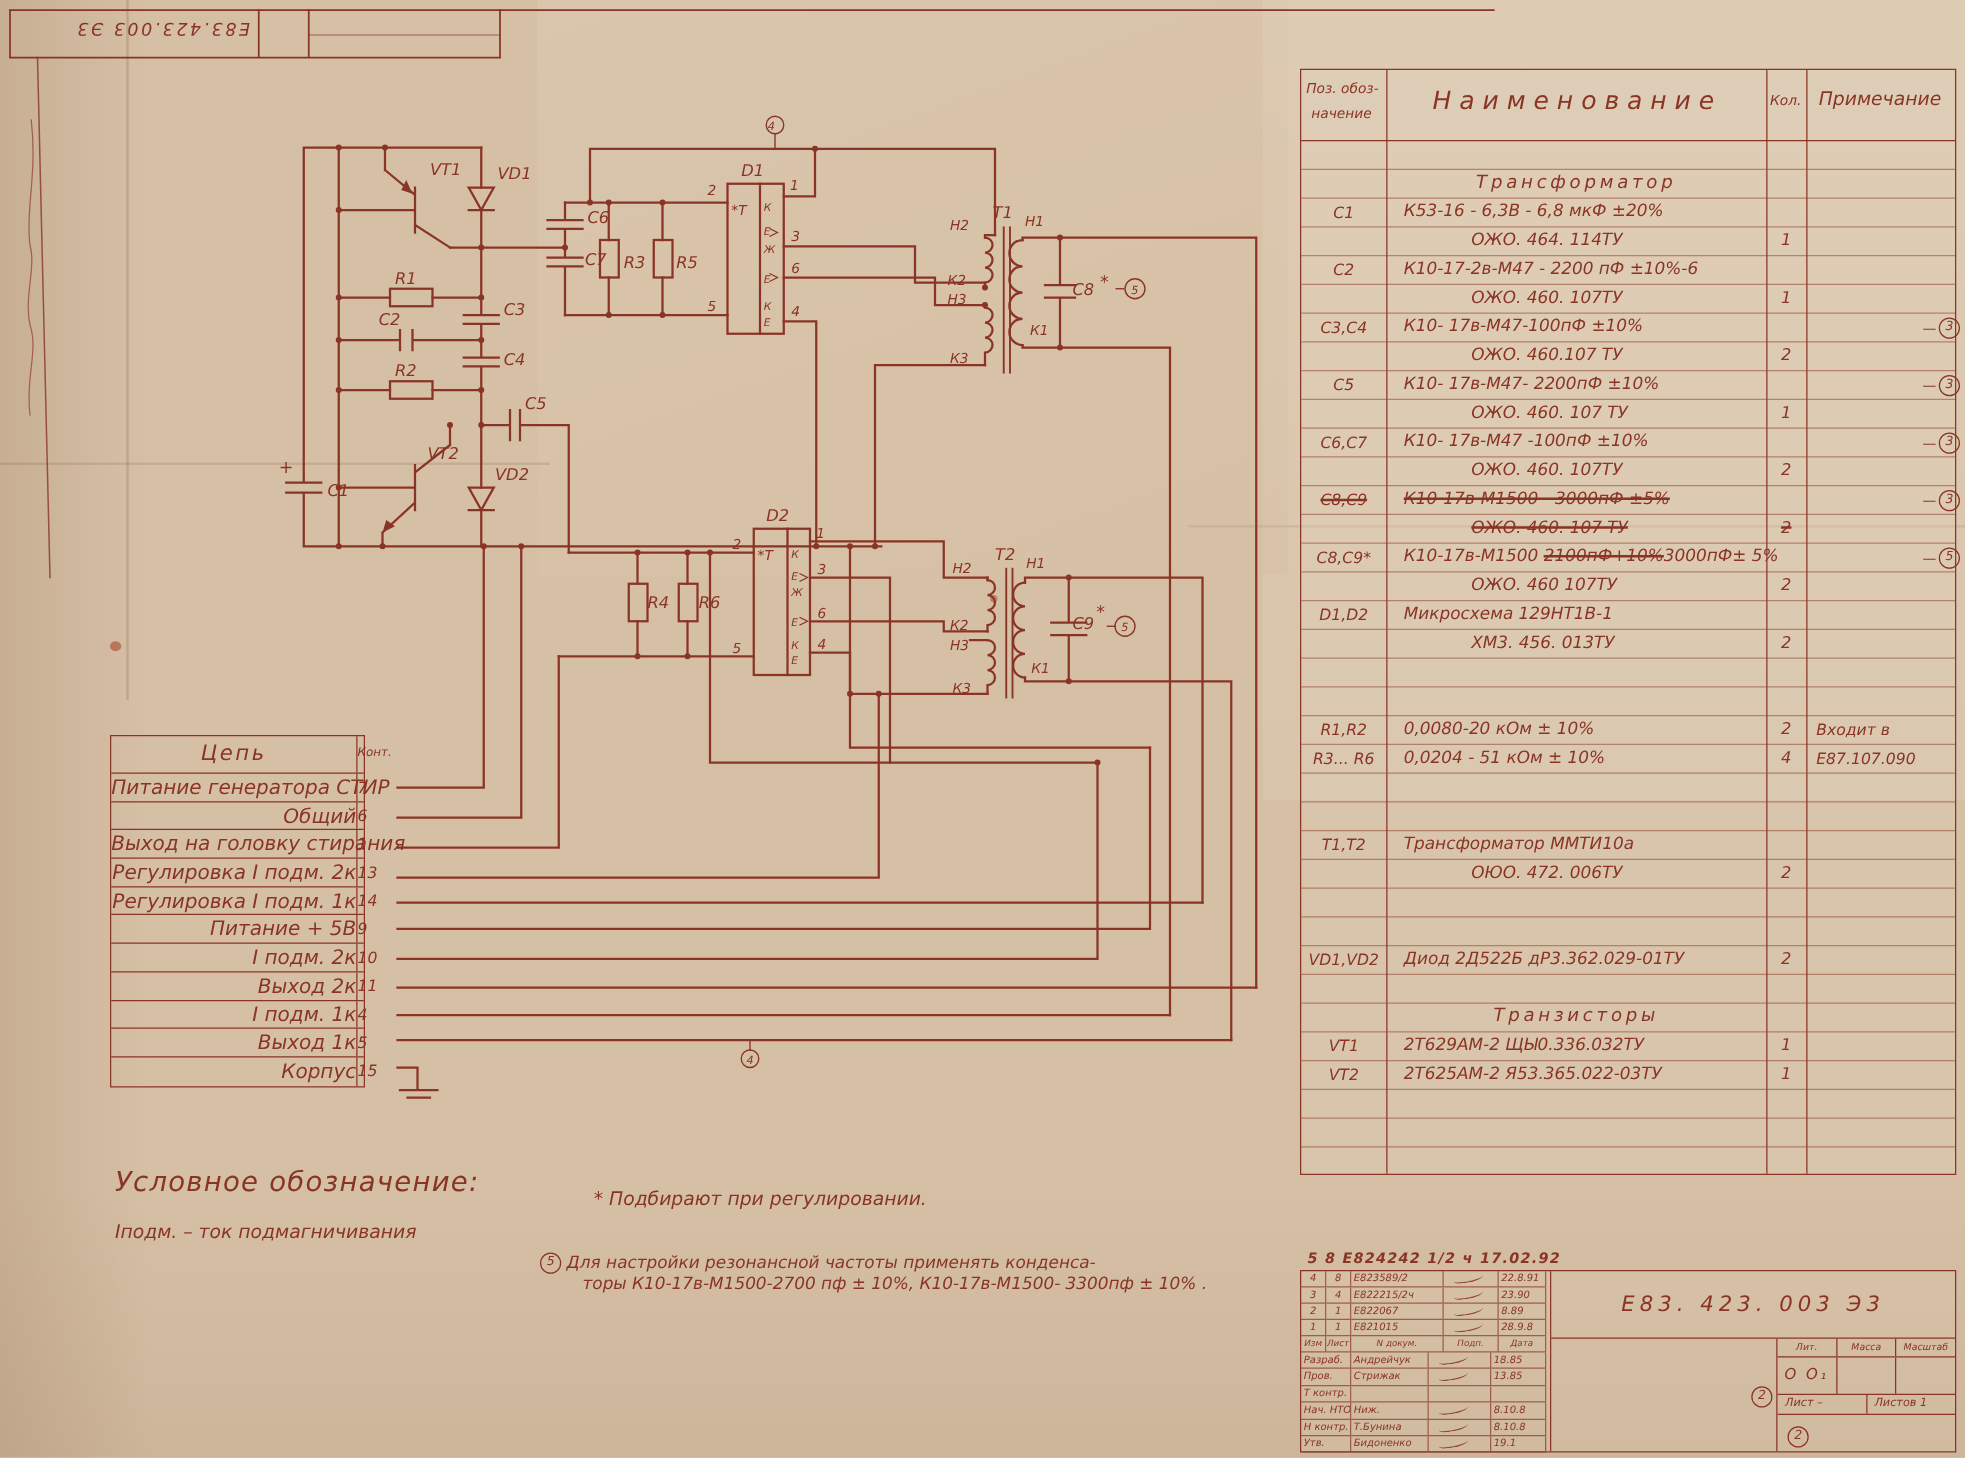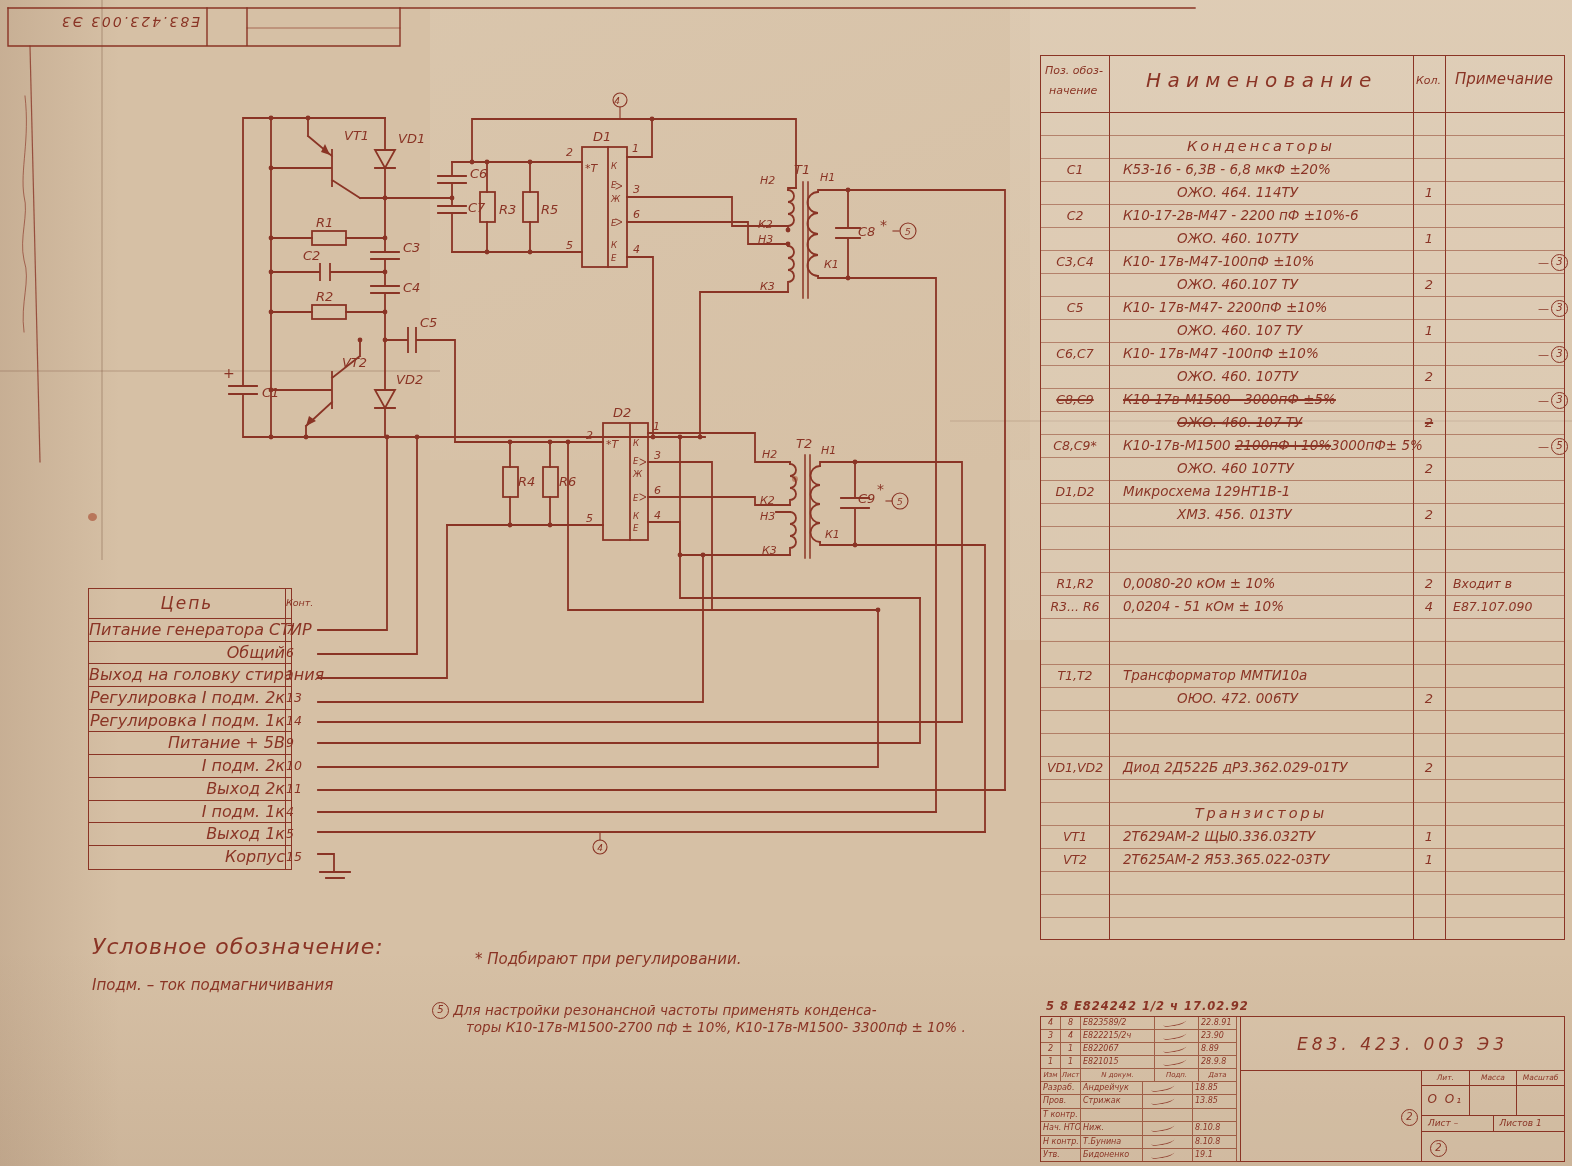--- a/index.html
+++ b/index.html
@@ -322,21 +322,21 @@
   </div>
   <div id="pt-body">
       <div class="pt-row">
         <div class="pt-pos"></div>
         <div class="pt-name"></div>
         <div class="pt-qty"></div>
         <div class="pt-note"></div>
       </div>
       <div class="pt-row">
         <div class="pt-pos"></div>
-        <div class="pt-name pt-sec">Конденсаторы</div>
+        <div class="pt-name pt-sec">Трансформатор</div>
         <div class="pt-qty"></div>
         <div class="pt-note"></div>
       </div>
       <div class="pt-row">
         <div class="pt-pos">С1</div>
         <div class="pt-name">К53-16 - 6,3В - 6,8 мкФ ±20%</div>
         <div class="pt-qty"></div>
         <div class="pt-note"></div>
       </div>
       <div class="pt-row">

